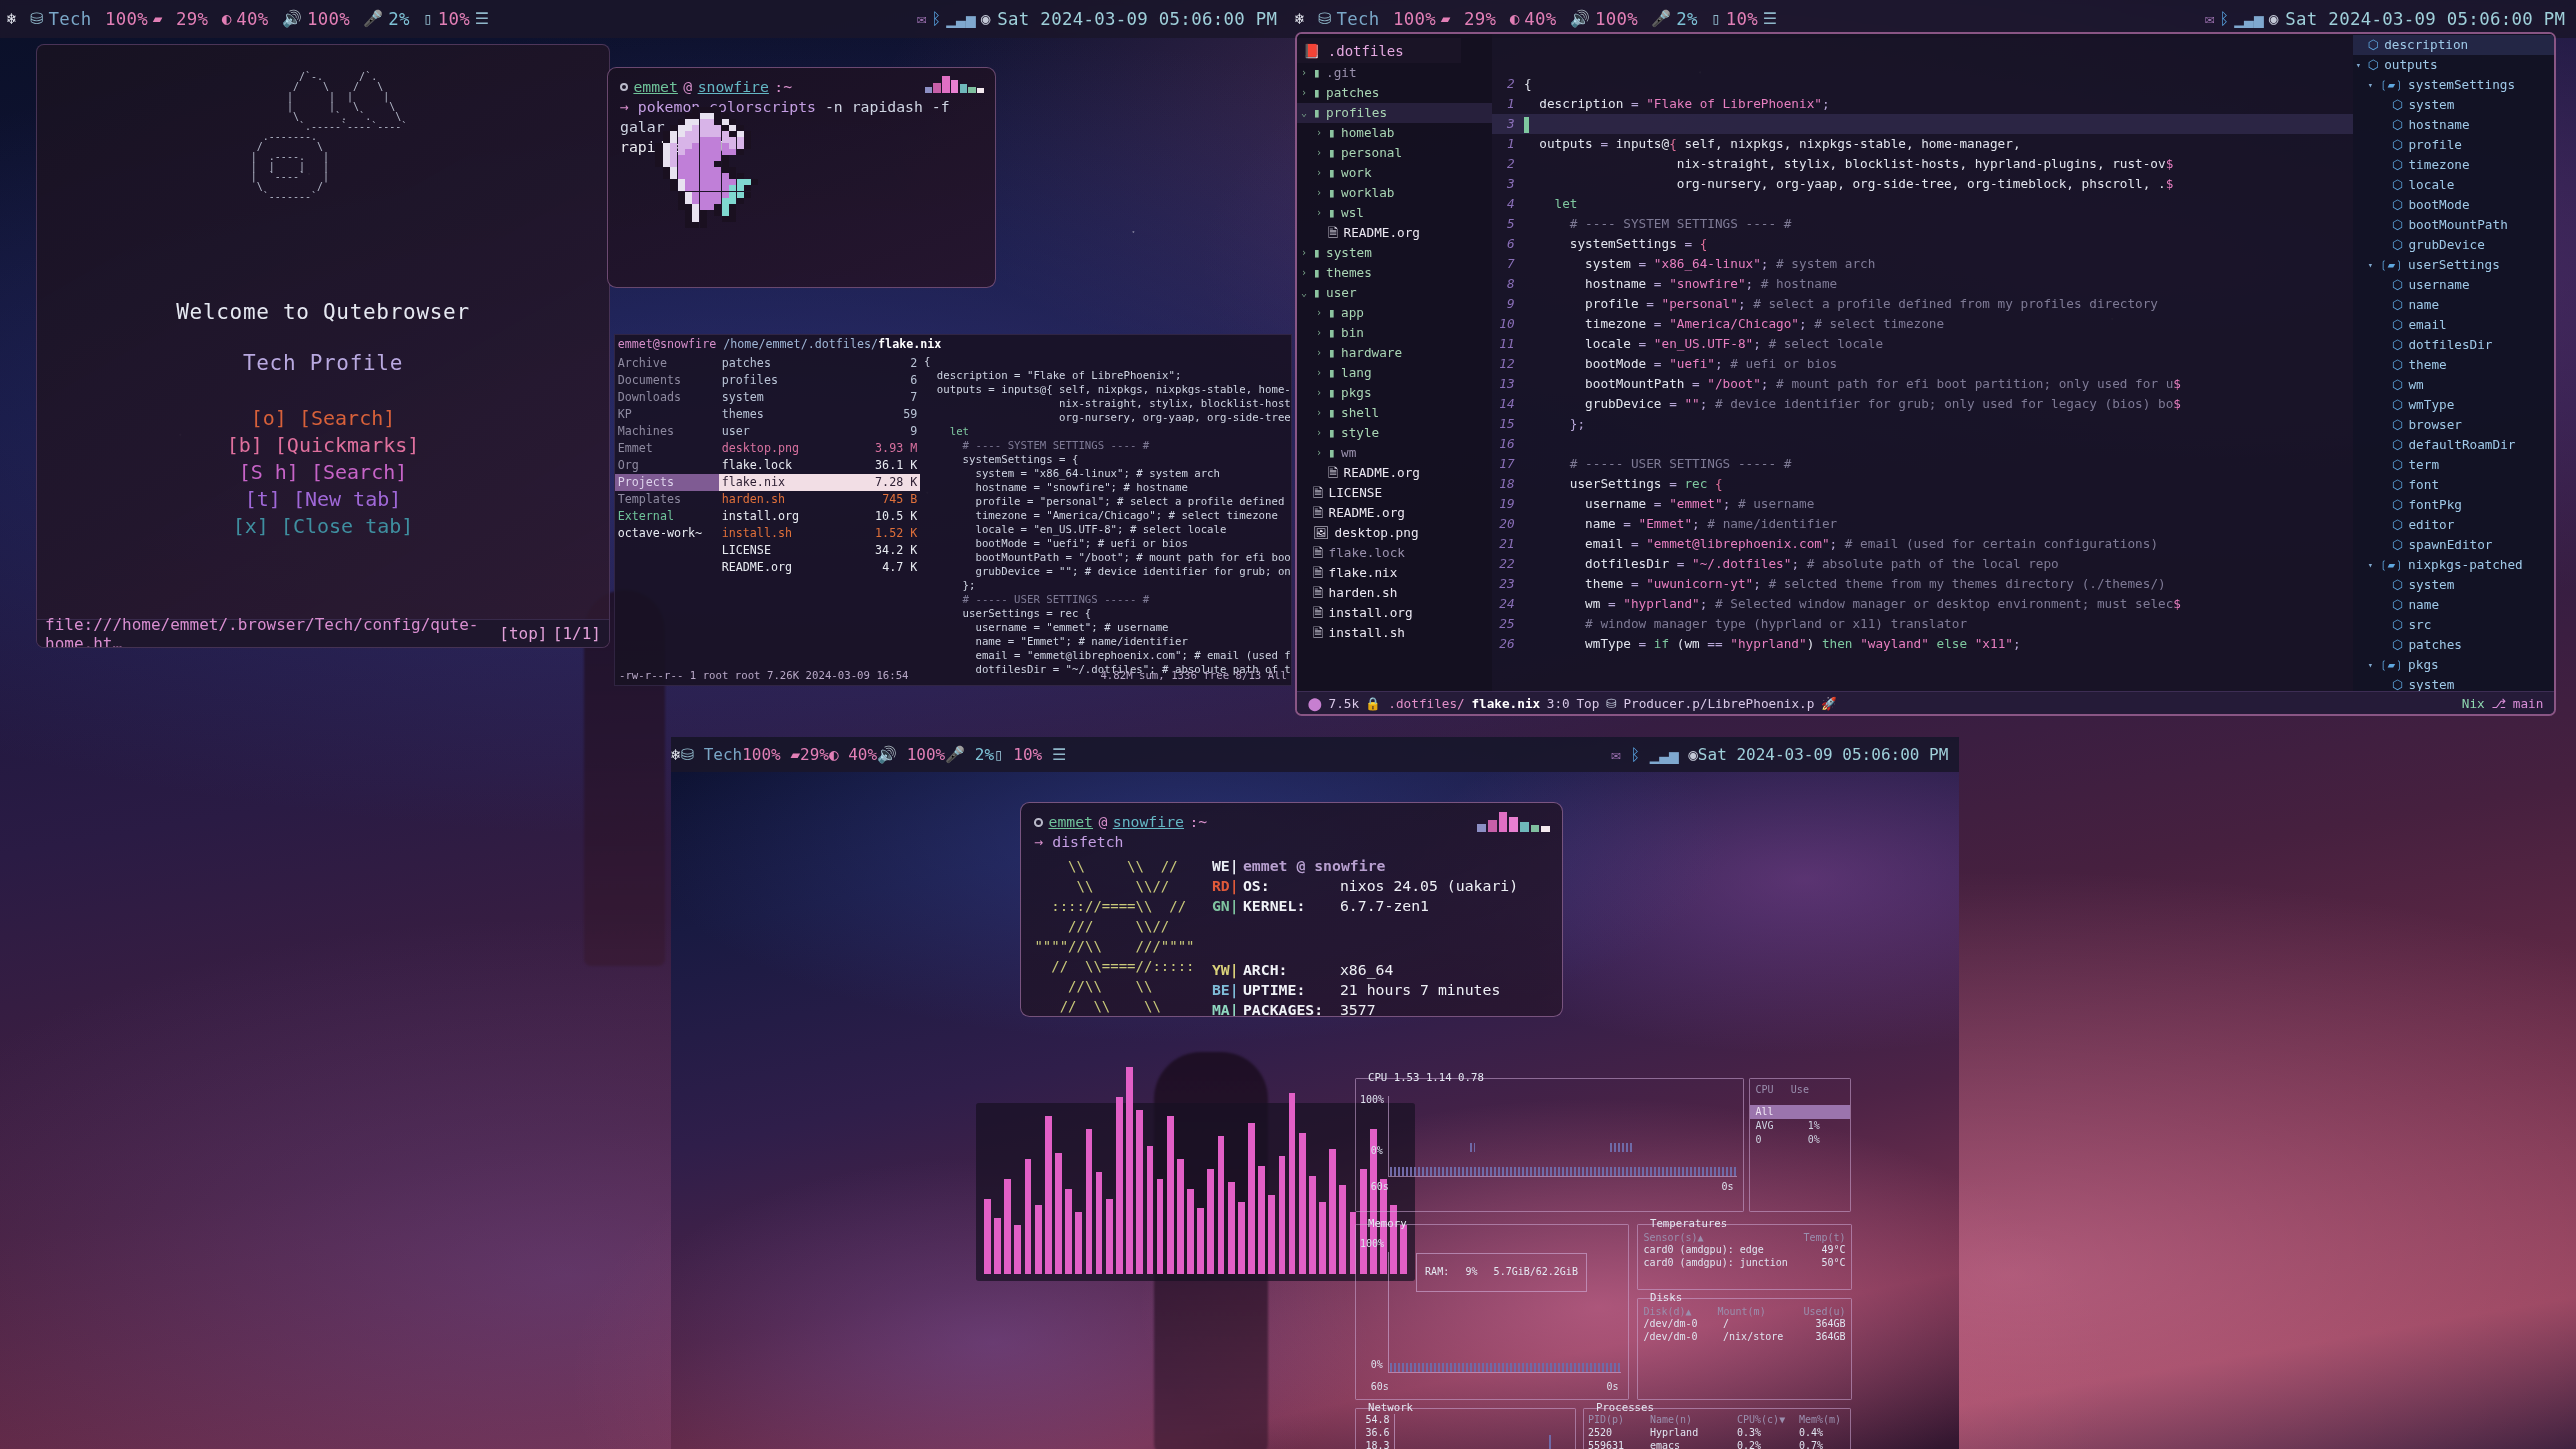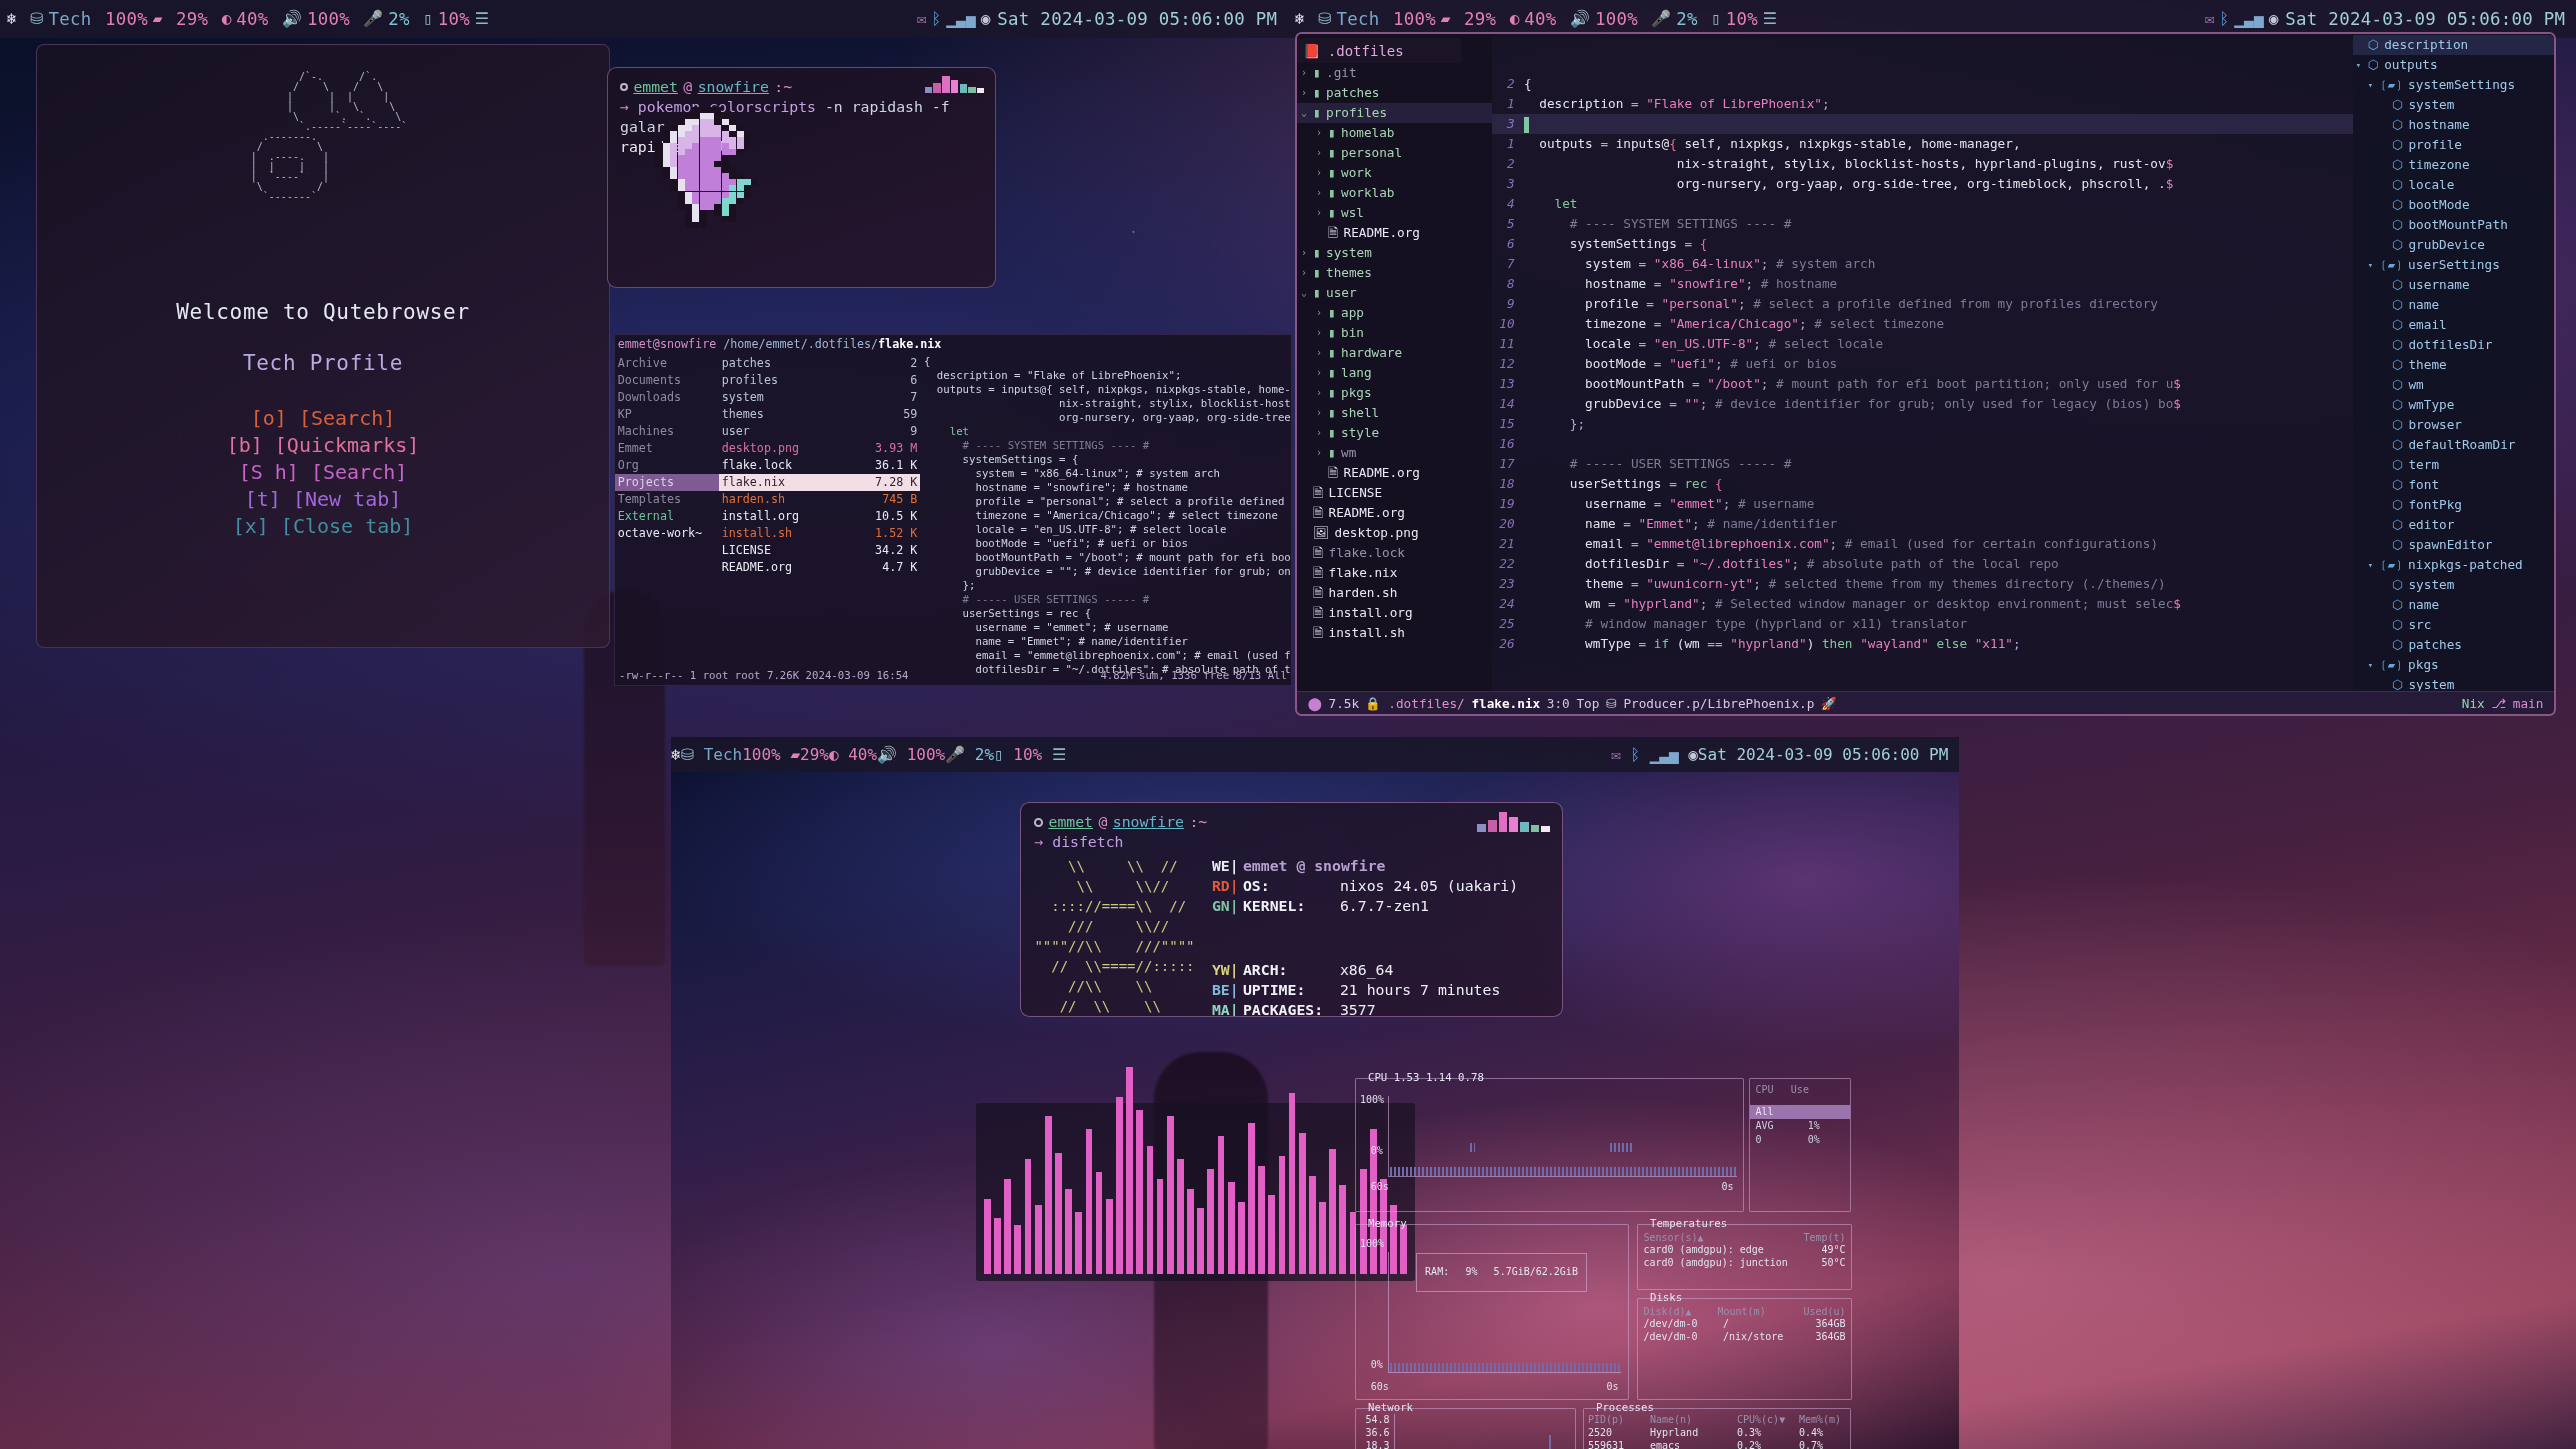--- a/index.html
+++ b/index.html
@@ -358,20 +358,26 @@
         <div class="wel">Welcome to Qutebrowser</div>
         <div class="prof">Tech Profile</div>
         <div class="links" id="qute-links">
             <div style="color: rgb(216, 97, 58);"><span>[o] </span><span>[Search]</span></div>
             <div style="color: rgb(224, 112, 158);"><span>[b] </span><span>[Quickmarks]</span></div>
             <div style="color: rgb(199, 100, 200);"><span>[S h] </span><span>[Search]</span></div>
             <div style="color: rgb(160, 104, 216);"><span>[t] </span><span>[New tab]</span></div>
             <div style="color: rgb(63, 143, 160);"><span>[x] </span><span>[Close tab]</span></div>
           </div>
       </div>
+    </div>
+    <div class="statusbar">
+      <span class="url">file:///home/emmet/.browser/Tech/config/qute-home.ht…</span>
+      <span class="sp"></span>
+      <span class="pos">[top]</span>
+      <span class="pos" style="margin-left:5.4px;">[1/1]</span>
     </div>
   </div>
 
   <div class="win" id="poketerm">
     <div class="sparkbar">
       <i style="height:6.7px;background:#8c8fc4;"></i>
       <i style="height:10.7px;background:#c75fa8;"></i>
       <i style="height:17.4px;background:#e06fc4;"></i>
       <i style="height:13.4px;background:#e87fd0;"></i>
       <i style="height:9.4px;background:#6fb8bb;"></i>

